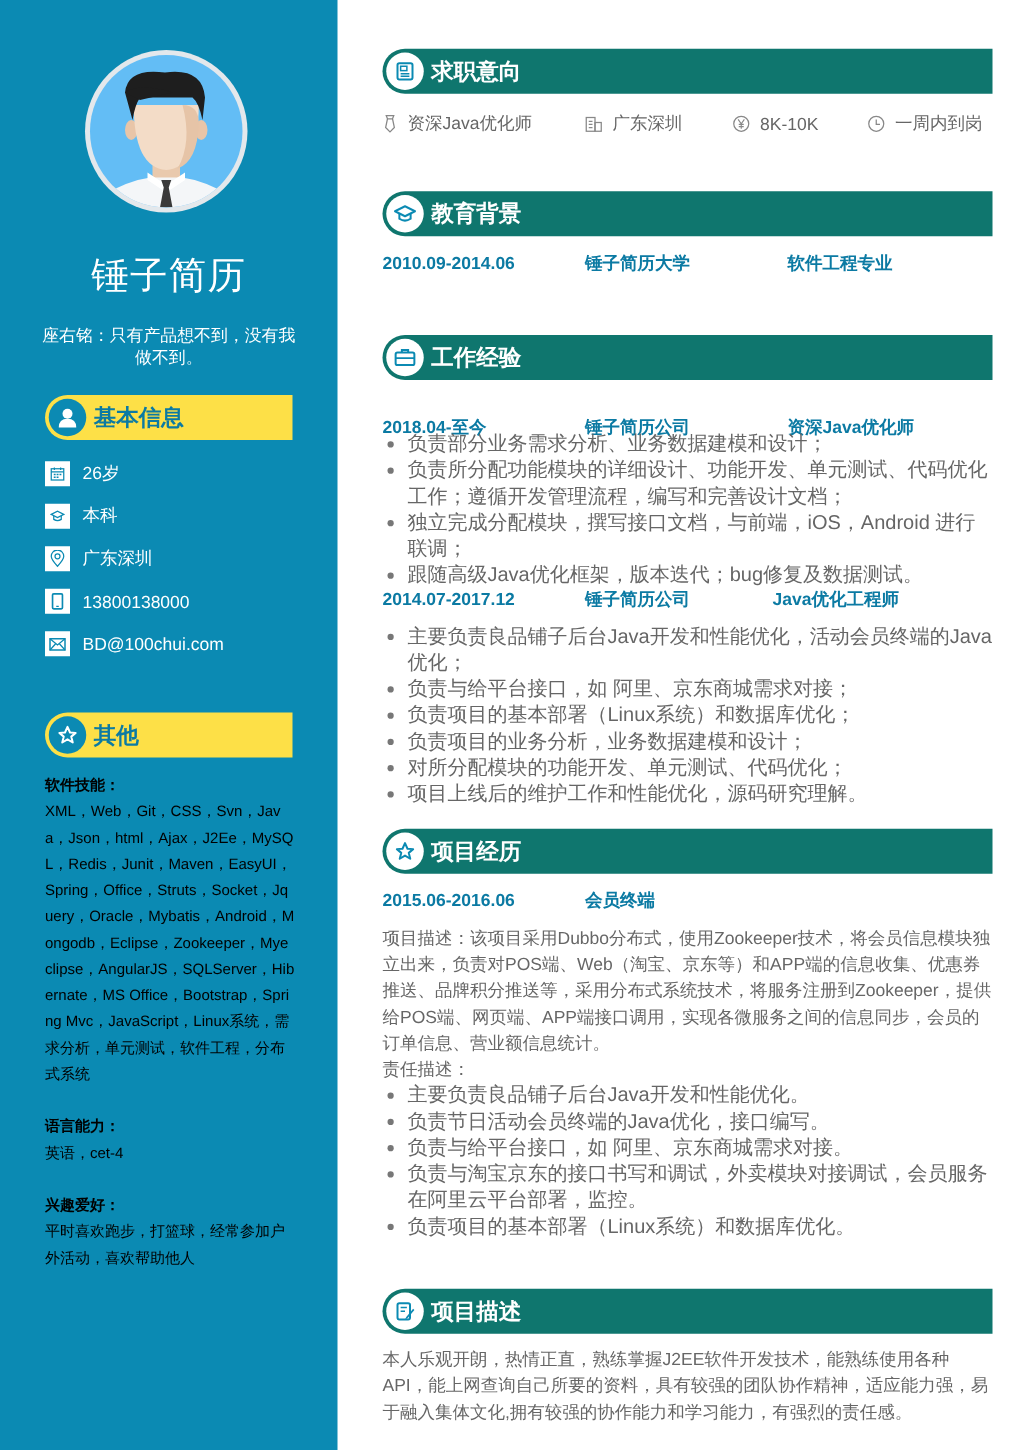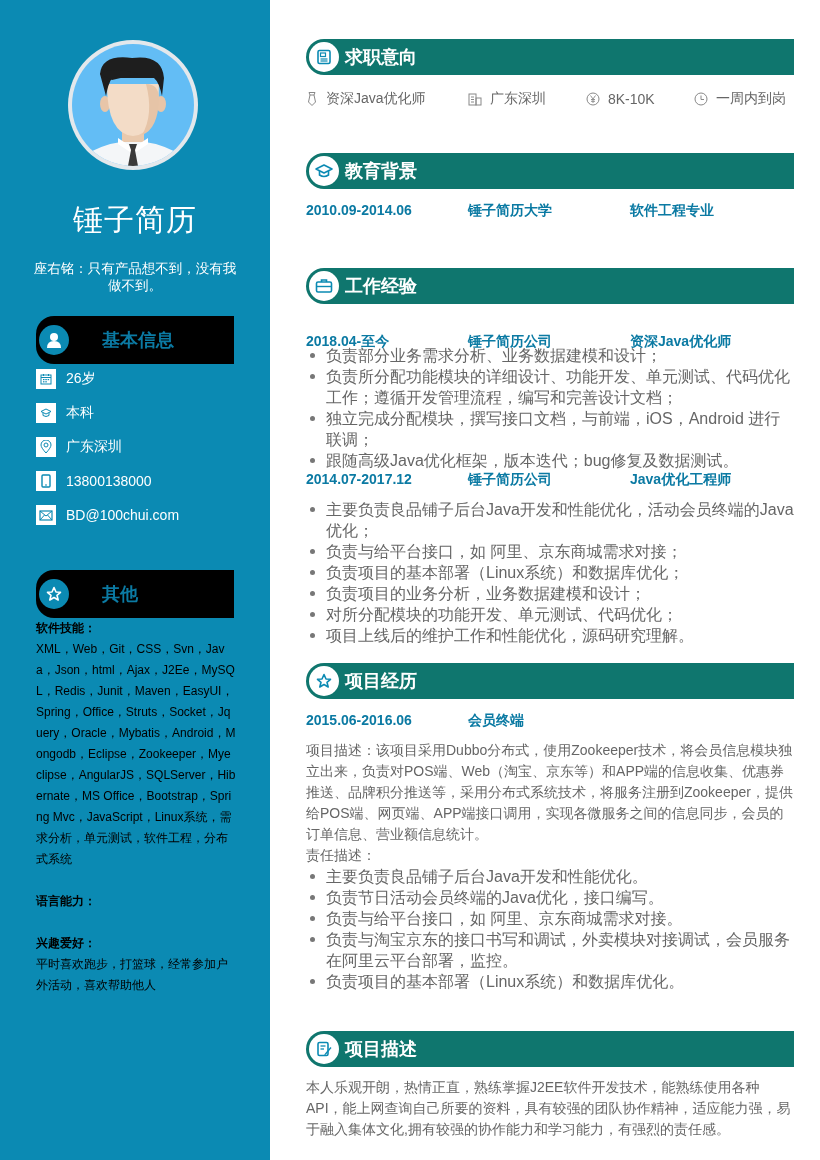--- a/index.html
+++ b/index.html
@@ -6,21 +6,21 @@
   html, body { width: 820px; height: 1160px; background: #ffffff; overflow: hidden; }
   body { font-family: "Liberation Sans", "DejaVu Sans", sans-serif; position: relative; color: #555; }
 
   
   .sidebar { position: absolute; left: 0; top: 0; width: 270px; height: 1160px; background: #0b8ab3; color: #fff; }
   .avatar { position: absolute; left: 68px; top: 40px; width: 130px; height: 130px; border-radius: 50%; background: #e3e8ec; padding: 4px; }
   .avatar-inner { width: 100%; height: 100%; border-radius: 50%; background: #63bdf5; overflow: hidden; position: relative; }
   .name { position: absolute; left: 0; width: 270px; top: 200px; text-align: center; font-size: 30px; letter-spacing: 1px; color: #fff; }
   .motto { position: absolute; left: 30px; width: 210px; top: 260px; text-align: center; font-size: 13.5px; line-height: 17px; color: #fff; }
 
-  .side-head { position: absolute; left: 36px; width: 198px; height: 48px; background: #000000; border-radius: 18px 0 0 18px; display: flex; align-items: center; gap: 27px; }
+  .side-head { position: absolute; left: 36px; width: 198px; height: 36px; background: #fde047; border-radius: 18px 0 0 18px; display: flex; align-items: center; }
   .side-head .ic { width: 30px; height: 30px; border-radius: 50%; background: #0b8ab3; margin-left: 3px; display: flex; align-items: center; justify-content: center; }
   .side-head .lbl { margin-left: 6px; font-size: 18px; font-weight: bold; color: #0b7aa3; }
 
   .info-list { position: absolute; left: 36px; top: 362px; width: 200px; }
   .info-row { display: flex; align-items: center; height: 34px; }
   .info-row .sq { width: 20px; height: 20px; background: #fff; display: flex; align-items: center; justify-content: center; }
   .info-row .txt { margin-left: 10px; font-size: 14px; color: #fff; }
 
   .other { position: absolute; left: 36px; top: 618px; width: 200px; font-size: 12px; line-height: 21px; color: #000000; }
   .other .h { font-weight: bold; }
@@ -149,20 +149,21 @@
     <span class="lbl">其他</span>
   </div>
 
   <div class="other">
     <div class="blk">
       <div class="h">软件技能：</div>
       <div>XML，Web，Git，CSS，Svn，Java，Json，html，Ajax，J2Ee，MySQL，Redis，Junit，Maven，EasyUI，Spring，Office，Struts，Socket，Jquery，Oracle，Mybatis，Android，Mongodb，Eclipse，Zookeeper，Myeclipse，AngularJS，SQLServer，Hibernate，MS Office，Bootstrap，Spring Mvc，JavaScript，Linux系统，需求分析，单元测试，软件工程，分布式系统</div>
     </div>
     <div class="blk">
       <div class="h">语言能力：</div>
+      <div>英语，cet-4</div>
     </div>
     <div class="blk">
       <div class="h">兴趣爱好：</div>
       <div>平时喜欢跑步，打篮球，经常参加户外活动，喜欢帮助他人</div>
     </div>
   </div>
 </aside>
 
 <div class="sec-head" style="top:39px;">
   <span class="ic">
@@ -243,21 +244,21 @@
 <ul class="bullets" style="top:345px;">
   <li>负责部分业务需求分析、业务数据建模和设计；</li>
   <li>负责所分配功能模块的详细设计、功能开发、单元测试、代码优化工作；遵循开发管理流程，编写和完善设计文档；</li>
   <li>独立完成分配模块，撰写接口文档，与前端，iOS，Android 进行联调；</li>
   <li>跟随高级Java优化框架，版本迭代；bug修复及数据测试。</li>
 </ul>
 
 <div class="meta-row" style="top:471px;">
   <span style="left:0;">2014.07-2017.12</span>
   <span style="left:162px;">锤子简历公司</span>
-  <span style="left:324px;">Java优化工程师</span>
+  <span style="left:312px;">Java优化工程师</span>
 </div>
 <ul class="bullets" style="top:499px;">
   <li>主要负责良品铺子后台Java开发和性能优化，活动会员终端的Java优化；</li>
   <li>负责与给平台接口，如 阿里、京东商城需求对接；</li>
   <li>负责项目的基本部署（Linux系统）和数据库优化；</li>
   <li>负责项目的业务分析，业务数据建模和设计；</li>
   <li>对所分配模块的功能开发、单元测试、代码优化；</li>
   <li>项目上线后的维护工作和性能优化，源码研究理解。</li>
 </ul>
 

